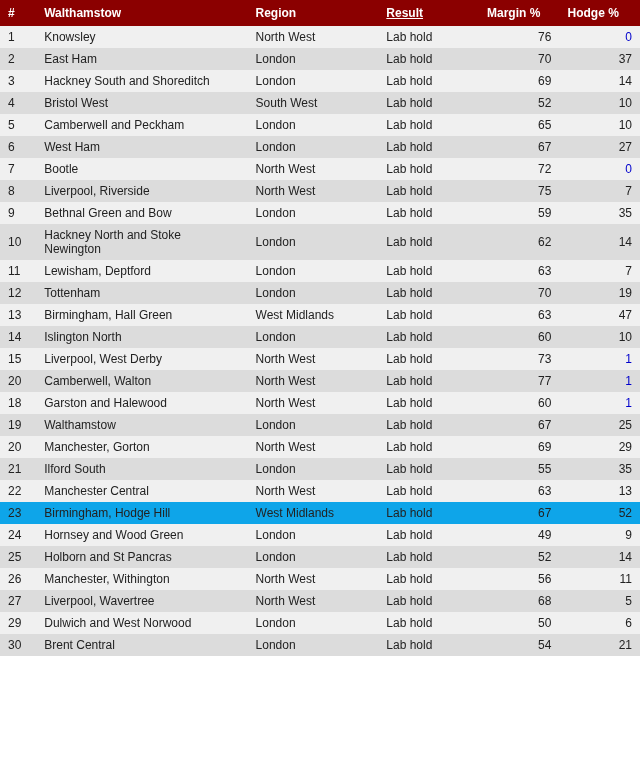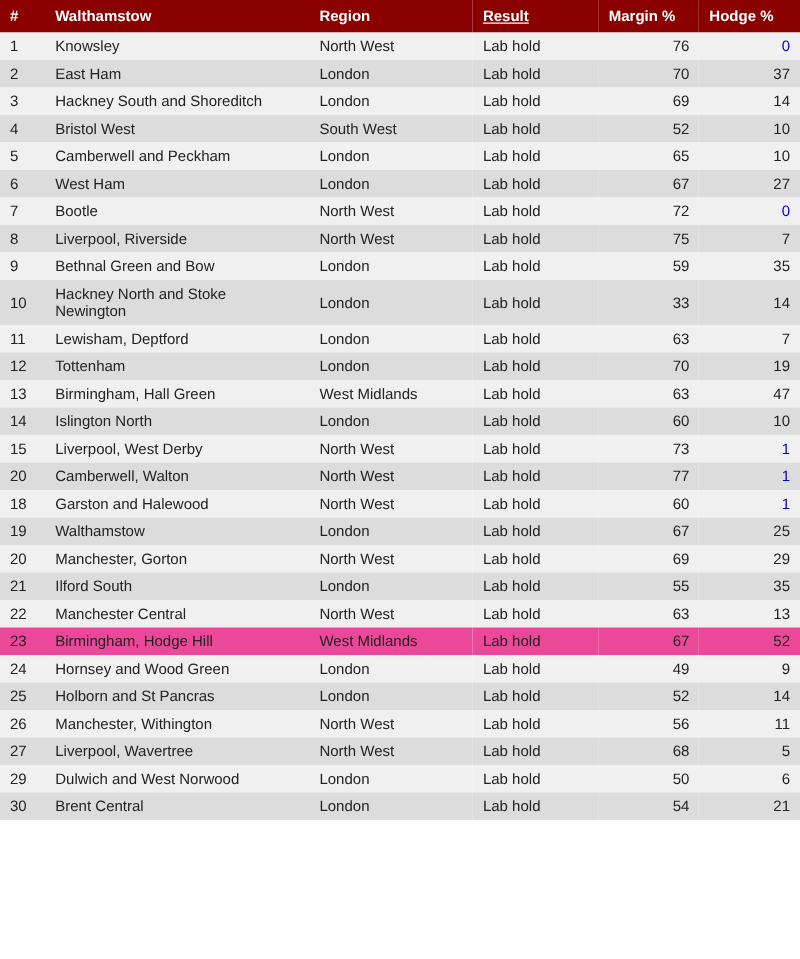--- a/index.html
+++ b/index.html
@@ -26,21 +26,21 @@
     thead th.right {
       text-align: left;
     }
     tbody tr {
       background: #f0f0f0;
     }
     tbody tr:nth-child(even) {
       background: #dcdcdc;
     }
     tbody tr.highlighted {
-      background: #ec4899;
+      background: #0ea5e9;
     }
     tbody td {
       padding: 4px 8px;
       color: #222;
     }
     tbody td.right {
       text-align: right;
     }
     tbody td.blue {
       color: #0000cc;
@@ -138,21 +138,21 @@
         <td>London</td>
         <td>Lab hold</td>
         <td class="right">59</td>
         <td class="right">35</td>
       </tr>
       <tr>
         <td>10</td>
         <td>Hackney North and Stoke Newington</td>
         <td>London</td>
         <td>Lab hold</td>
-        <td class="right">33</td>
+        <td class="right">62</td>
         <td class="right">14</td>
       </tr>
       <tr>
         <td>11</td>
         <td>Lewisham, Deptford</td>
         <td>London</td>
         <td>Lab hold</td>
         <td class="right">63</td>
         <td class="right">7</td>
       </tr>

